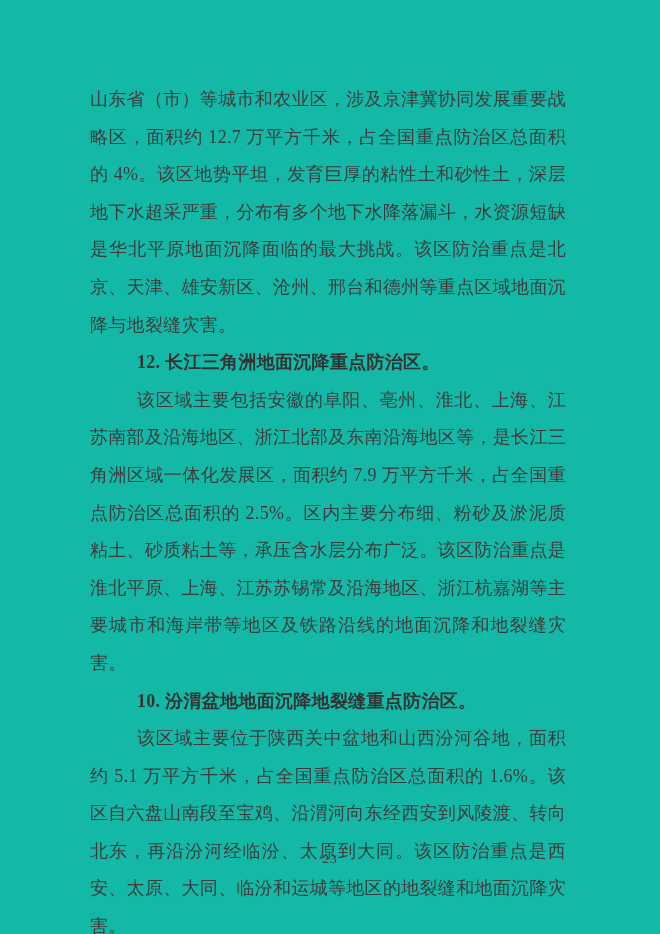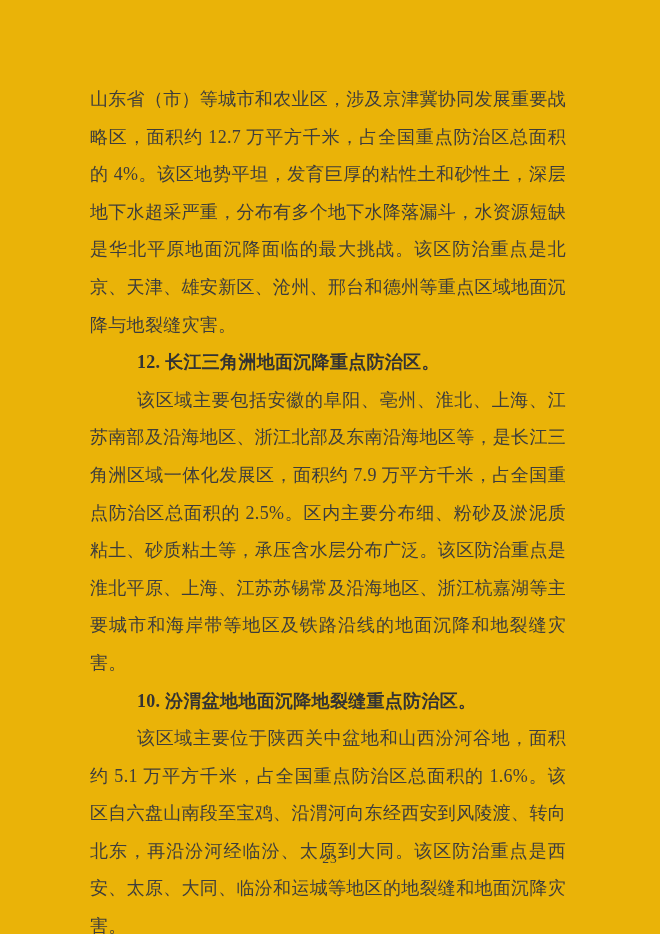--- a/index.html
+++ b/index.html
@@ -9,21 +9,21 @@
   body {
     width: 660px;
     height: 934px;
     background: #fbfbfb;
     font-family: "Liberation Serif", "DejaVu Serif", serif;
   }
   .page {
     position: relative;
     width: 660px;
     height: 934px;
-    background: #eab308;
+    background: #14b8a6;
     overflow: hidden;
   }
   .content {
     position: absolute;
     left: 90px;
     top: 81px;
     width: 476px;
     font-size: 18px;
     line-height: 37.6px;
     letter-spacing: 0.3px;

